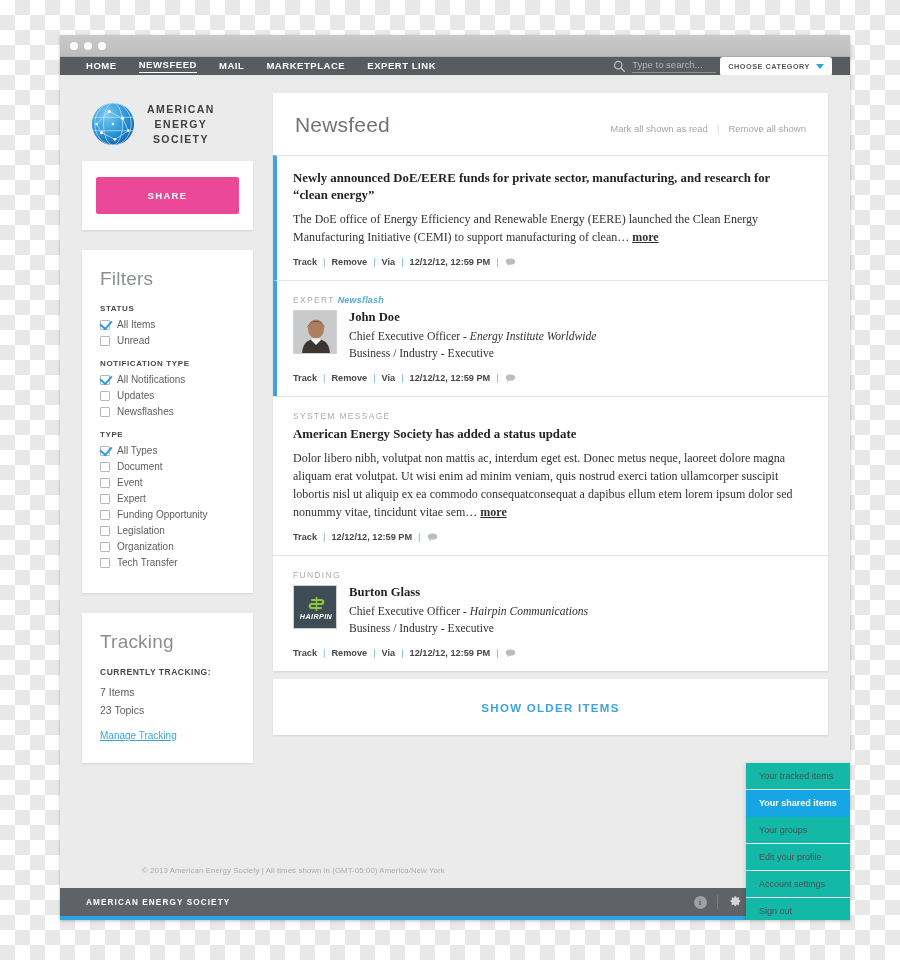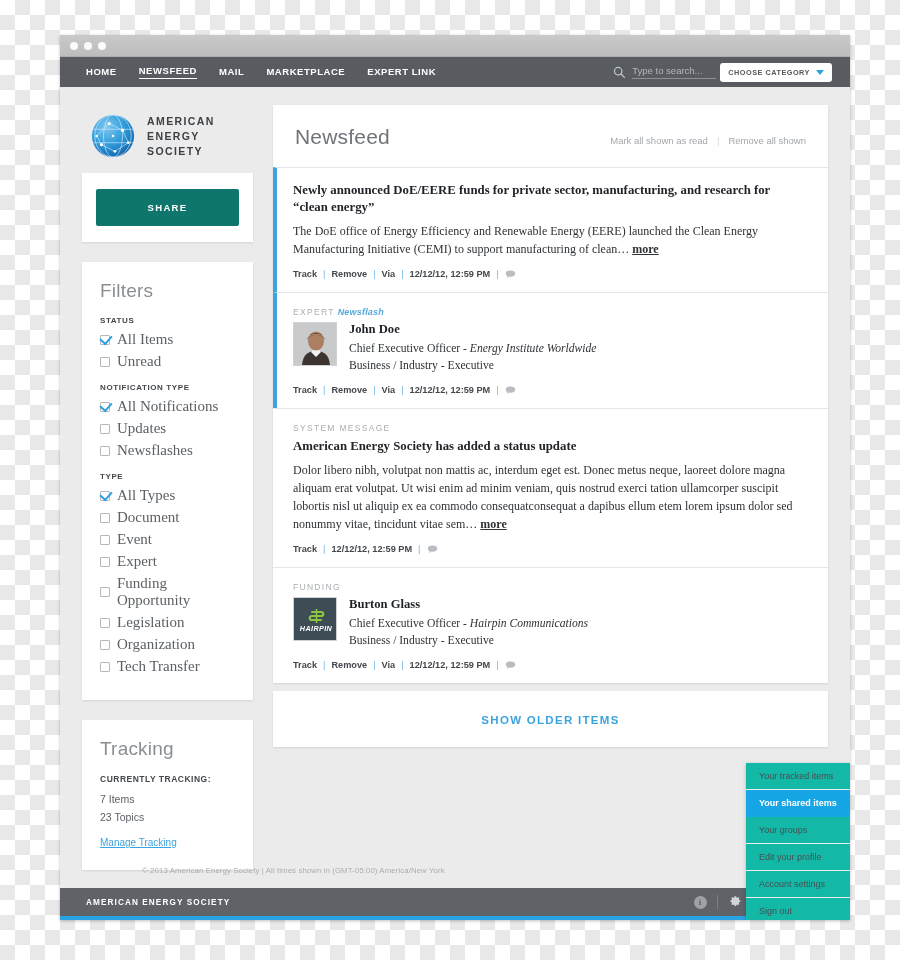--- a/index.html
+++ b/index.html
@@ -36,21 +36,21 @@
     height: 22px;
     background: linear-gradient(#c9c9c9, #bdbdbd);
     display: flex; align-items: center;
     padding-left: 10px;
     border-bottom: 1px solid #adadad;
   }
   .dot { width: 8px; height: 8px; border-radius: 50%; background: #fbfbfb; margin-right: 6px; }
 
   
   .topnav {
-    height: 30px;
+    height: 18px;
     background: #585c60;
     display: flex; align-items: center;
     padding: 0 18px 0 26px;
     position: relative;
   }
   .navlinks { display: flex; align-items: center; gap: 22px; }
   .navlink {
     color: #ffffff;
     font-size: 9.5px;
     font-weight: bold;
@@ -90,36 +90,36 @@
     position: relative;
     height: 830px;
     background: #ebebeb;
     padding: 18px 22px 0 22px;
     display: flex;
     gap: 20px;
   }
 
   
   .sidebar { width: 171px; flex: 0 0 171px; }
-  .brand { display: flex; align-items: center; gap: 11px; padding: 8px 0 14px 8px; }
+  .brand { display: flex; align-items: center; gap: 11px; padding: 8px 0 14px 8px; text-align: center; }
   .globe { width: 46px; height: 46px; flex: 0 0 46px; }
   .brandtext {
     font-size: 10.5px; font-weight: bold;
     letter-spacing: 1.4px; color: #3b4045;
     line-height: 15px;
   }
   .card {
     background: #ffffff;
     box-shadow: 0 1px 2px rgba(0,0,0,0.10);
     margin-bottom: 20px;
   }
   .share-card { padding: 16px 14px; }
   .share-btn {
     display: block; width: 100%;
-    background: #0f766e; color: #ffffff;
+    background: #ec4899; color: #ffffff;
     border: none; border-radius: 2px;
     font-family: "Liberation Sans", sans-serif;
     font-size: 9.5px; font-weight: bold; letter-spacing: 1.3px;
     padding: 13px 0; cursor: pointer;
   }
   .panel { padding: 18px 18px 20px 18px; }
   .panel-title {
     font-size: 19px; color: #8a8f94; font-weight: normal;
     letter-spacing: 0.2px; margin-bottom: 14px;
   }
@@ -135,21 +135,21 @@
     position: relative;
   }
   .box.checked::after {
     content: "";
     position: absolute; left: 1px; top: -3px;
     width: 6px; height: 9px;
     border: solid #2a9ee0;
     border-width: 0 2px 2px 0;
     transform: rotate(42deg);
   }
-  .check-label { font-size: 15px; color: #5c6166; font-family: Liberation Serif, serif; }
+  .check-label { font-size: 10px; color: #5c6166; }
   .tracking-sub {
     font-size: 8.5px; font-weight: bold; color: #44484c;
     letter-spacing: 0.5px; margin-bottom: 9px;
   }
   .tracking-line { font-size: 10.5px; color: #5c6166; margin-bottom: 6px; }
   .tracking-link {
     font-size: 10px; color: #3ba3e0; text-decoration: underline;
     display: inline-block; margin-top: 8px; cursor: pointer;
   }
 

